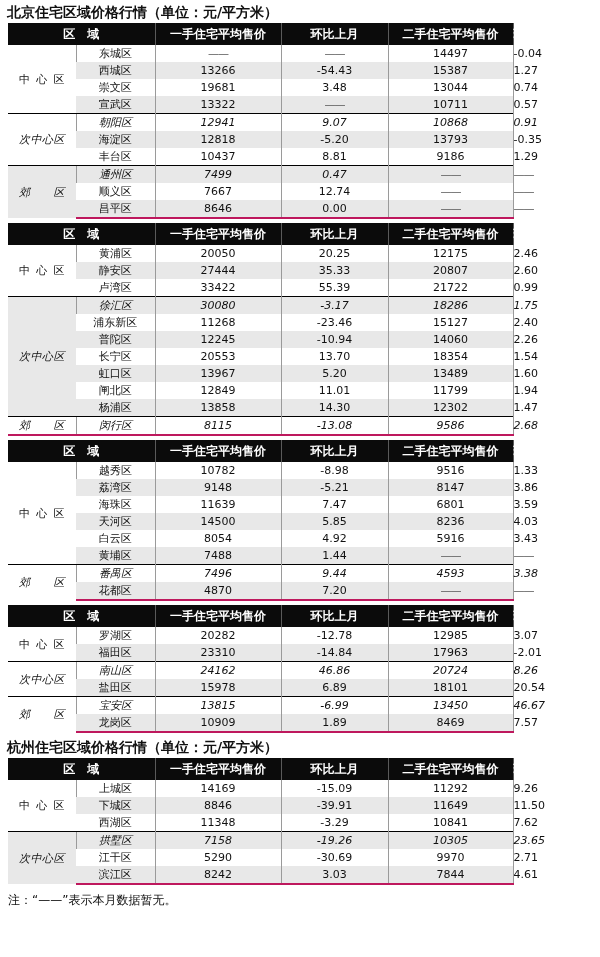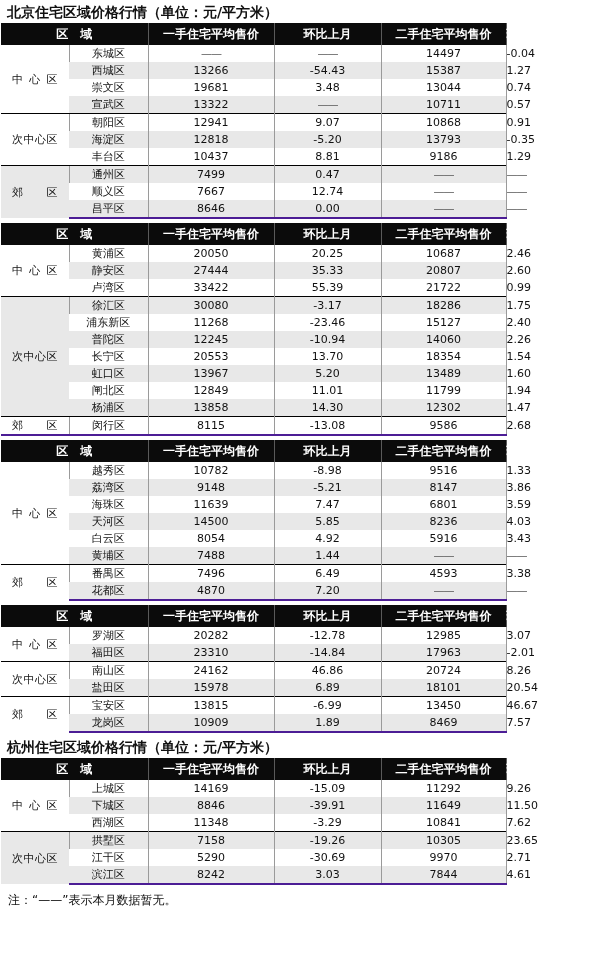--- a/index.html
+++ b/index.html
@@ -16,21 +16,21 @@
     font-size: 14px;
     font-weight: bold;
     padding: 2px 12px 3px 7px;
     line-height: 16px;
     white-space: nowrap;
   }
   table.price-table {
     border-collapse: collapse;
     table-layout: fixed;
     width: 480px;
-    margin: 0 1px 4px 1px;
+    margin: 0 1px 4px 8px;
   }
   thead th {
     background: #0b0b0b;
     color: #ffffff;
     font-size: 12px;
     font-weight: bold;
     height: 22px;
     padding: 0;
     text-align: center;
     border-left: 1px solid #5a5a5a;
@@ -42,22 +42,22 @@
     height: 17px;
     padding: 0;
     text-align: center;
     border-left: 1px solid #9a9a9a;
     background: transparent;
     white-space: nowrap;
     line-height: 17px;
   }
   tbody td:first-child { border-left: none; }
   tbody tr.shaded { background: #e8e8e8; }
-  tbody tr.group-start td { border-top: 1px solid #000; }
-  tbody tr:last-child td { border-bottom: 2px solid #4c1d95; }
+  tbody tr.group-start td { border-top: 1px solid #000; font-style: italic; }
+  tbody tr:last-child td { border-bottom: 2px solid #be185d; }
   td.group-cell {
     vertical-align: middle;
     background: transparent;
   }
   .group-label {
     display: flex;
     justify-content: space-between;
     padding: 0 11px;
   }
   .group-label span { display: inline-block; }
@@ -212,21 +212,21 @@
               <td class="group-cell" rowspan="3">
                 <div class="group-label">
                   <span>中</span>
                   <span>心</span>
                   <span>区</span>
                 </div>
               </td>
               <td>黄浦区</td>
               <td>20050</td>
               <td>20.25</td>
-              <td>10687</td>
+              <td>12175</td>
               <td>2.46</td>
             </tr>
             <tr class="shaded">
               <td>静安区</td>
               <td>27444</td>
               <td>35.33</td>
               <td>20807</td>
               <td>2.60</td>
             </tr>
             <tr>
@@ -380,21 +380,21 @@
             </tr>
             <tr class="group-start">
               <td class="group-cell" rowspan="2">
                 <div class="group-label">
                   <span>郊</span>
                   <span>区</span>
                 </div>
               </td>
               <td>番禺区</td>
               <td>7496</td>
-              <td>6.49</td>
+              <td>9.44</td>
               <td>4593</td>
               <td>3.38</td>
             </tr>
             <tr class="shaded">
               <td>花都区</td>
               <td>4870</td>
               <td>7.20</td>
               <td class="dash">——</td>
               <td class="dash">——</td>
             </tr>

